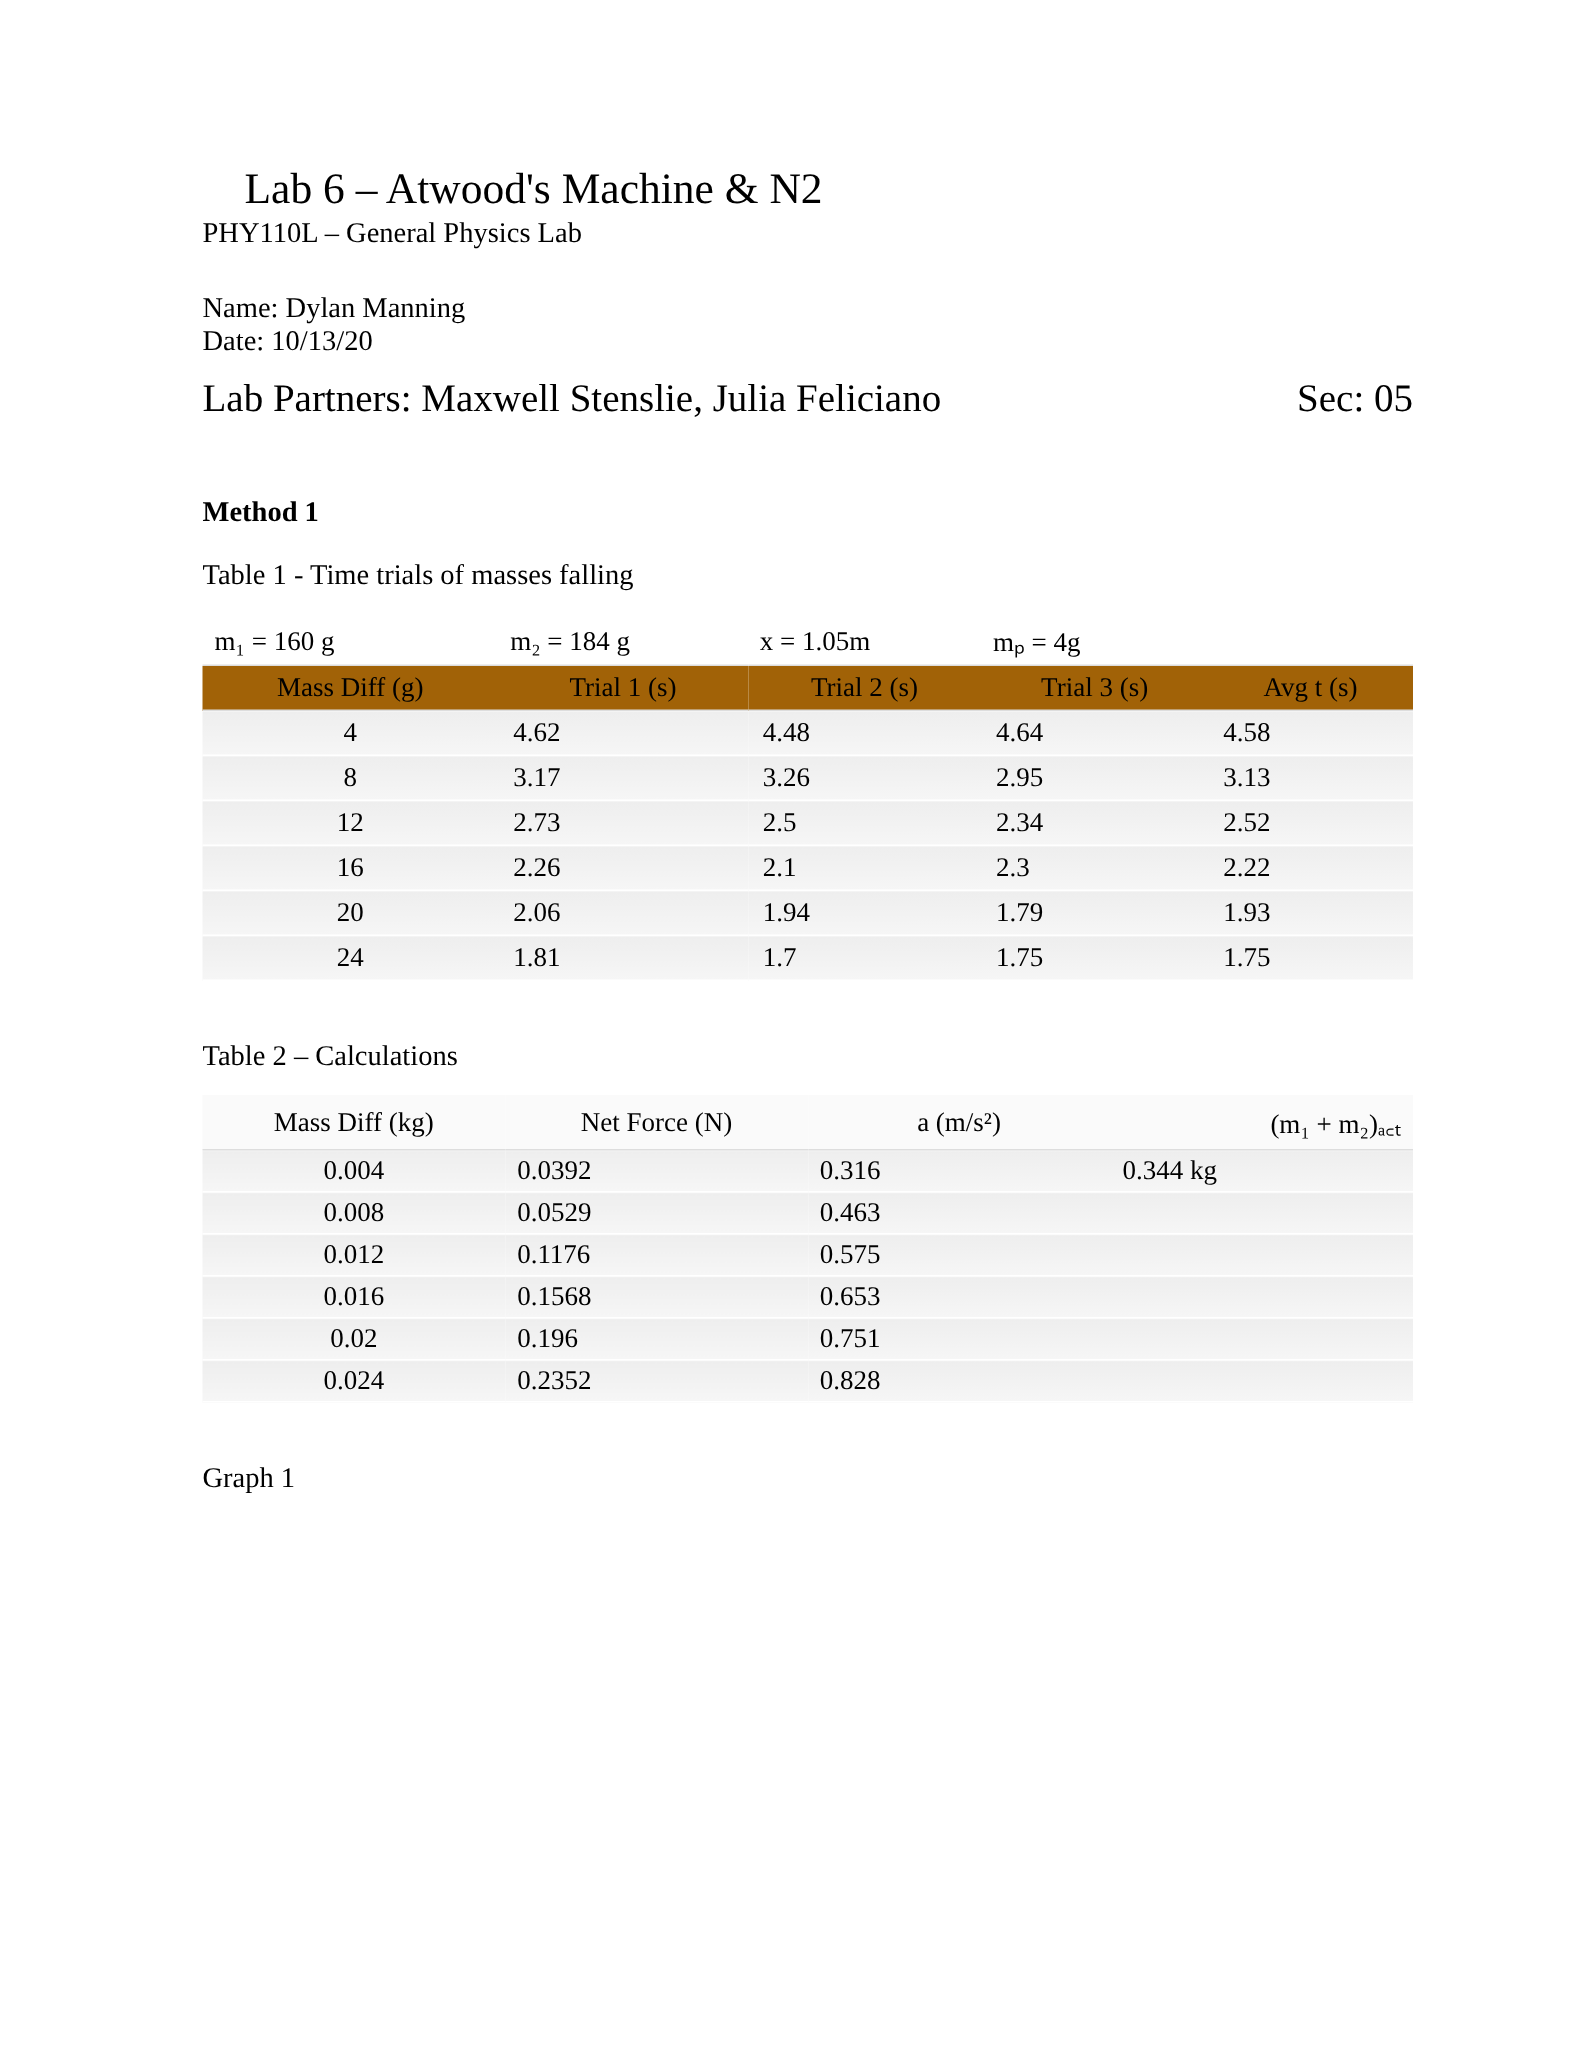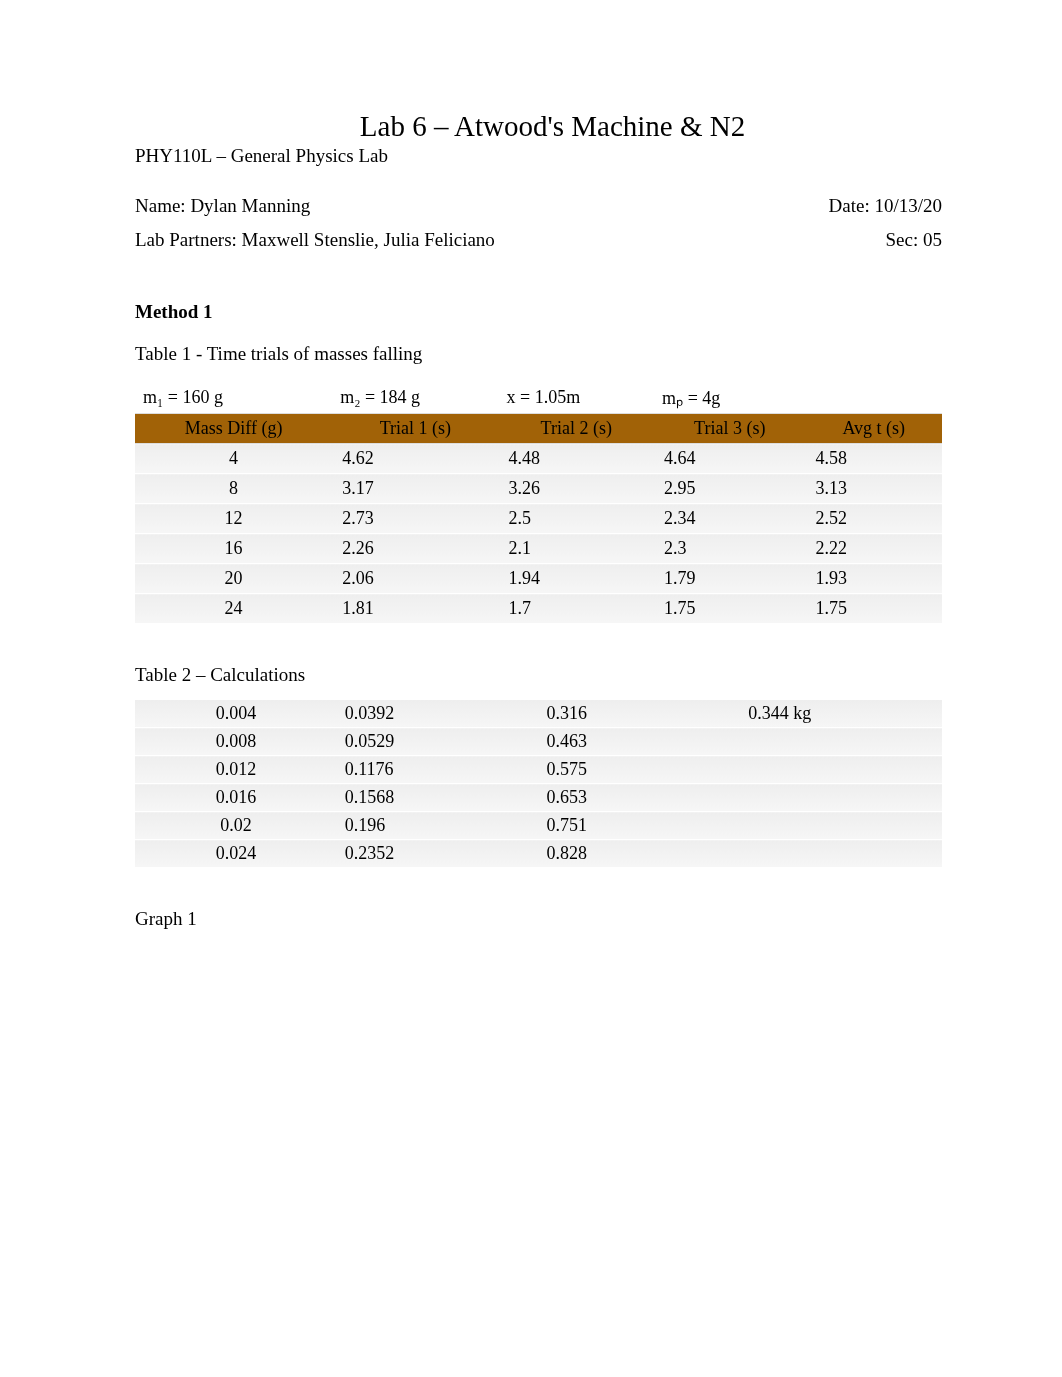--- a/index.html
+++ b/index.html
@@ -9,21 +9,21 @@
     background: #fff;
     font-family: "Times New Roman", Times, serif;
     color: #000;
     width: 1062px;
   }
   .page {
     padding: 110px 120px 0 135px;
   }
   .header-row {
     display: flex;
-    justify-content: center;
+    justify-content: flex-start;
     align-items: baseline;
     margin-left: 28px;
   }
   .title {
     font-size: 29px;
     font-weight: normal;
   }
   .sheet {
     font-size: 29px;
     font-weight: normal;
@@ -31,26 +31,27 @@
   .sub1, .sub2 {
     font-size: 19px;
   }
   .sub1 { margin-top: 2px; }
   .sub2 { margin-top: 0px; }
   .row2 {
     display: flex;
     justify-content: space-between;
     margin-top: 28px;
     font-size: 19px;
+    flex-direction: column;
   }
   .row3 {
     display: flex;
     justify-content: space-between;
     margin-top: 12px;
-    font-size: 19px;
+    font-size: 26px;
   }
   .method {
     margin-top: 50px;
     font-size: 19px;
     font-weight: bold;
   }
   .caption {
     margin-top: 20px;
     font-size: 19px;
   }
@@ -187,20 +188,26 @@
           <td class="cval">1.75</td>
           <td class="cval">1.75</td>
         </tr>
   </tbody>
     </table>
 
   <div class="caption2">Table 2 – Calculations</div>
 
   <table class="table2">
     <tbody>
+        <tr class="hdr">
+      <td class="c1">Mass Diff (kg)</td>
+      <td class="c2" style="text-align:center">Net Force (N)</td>
+      <td class="c3" style="text-align:center">a (m/s²)</td>
+      <td class="c4" style="text-align:right">(m₁ + m₂)ₐ꜀ₜ</td>
+    </tr>
     <tr class="body">
           <td class="c1">0.004</td>
           <td class="c2">0.0392</td>
           <td class="c3">0.316</td>
           <td class="c4">0.344 kg</td>
         </tr>
     <tr class="body">
           <td class="c1">0.008</td>
           <td class="c2">0.0529</td>
           <td class="c3">0.463</td>

